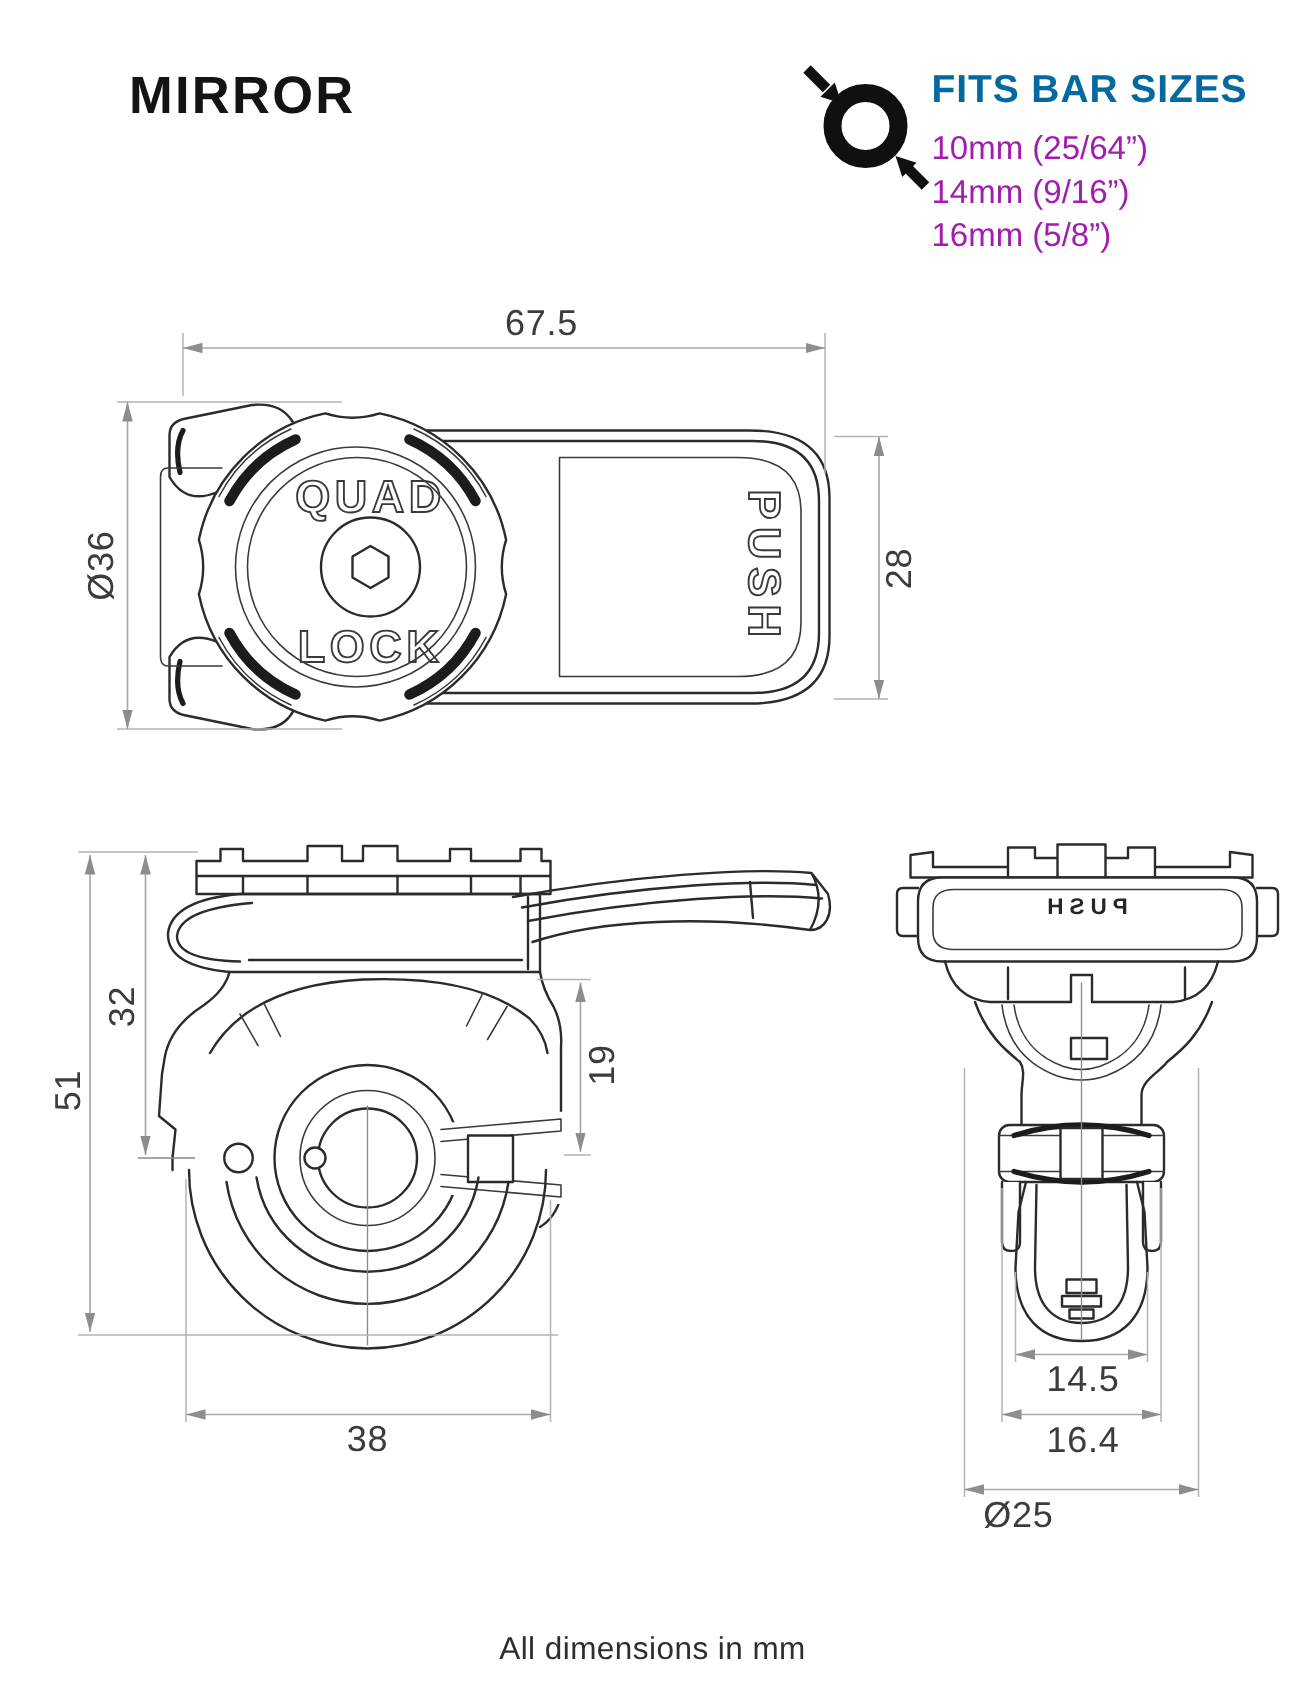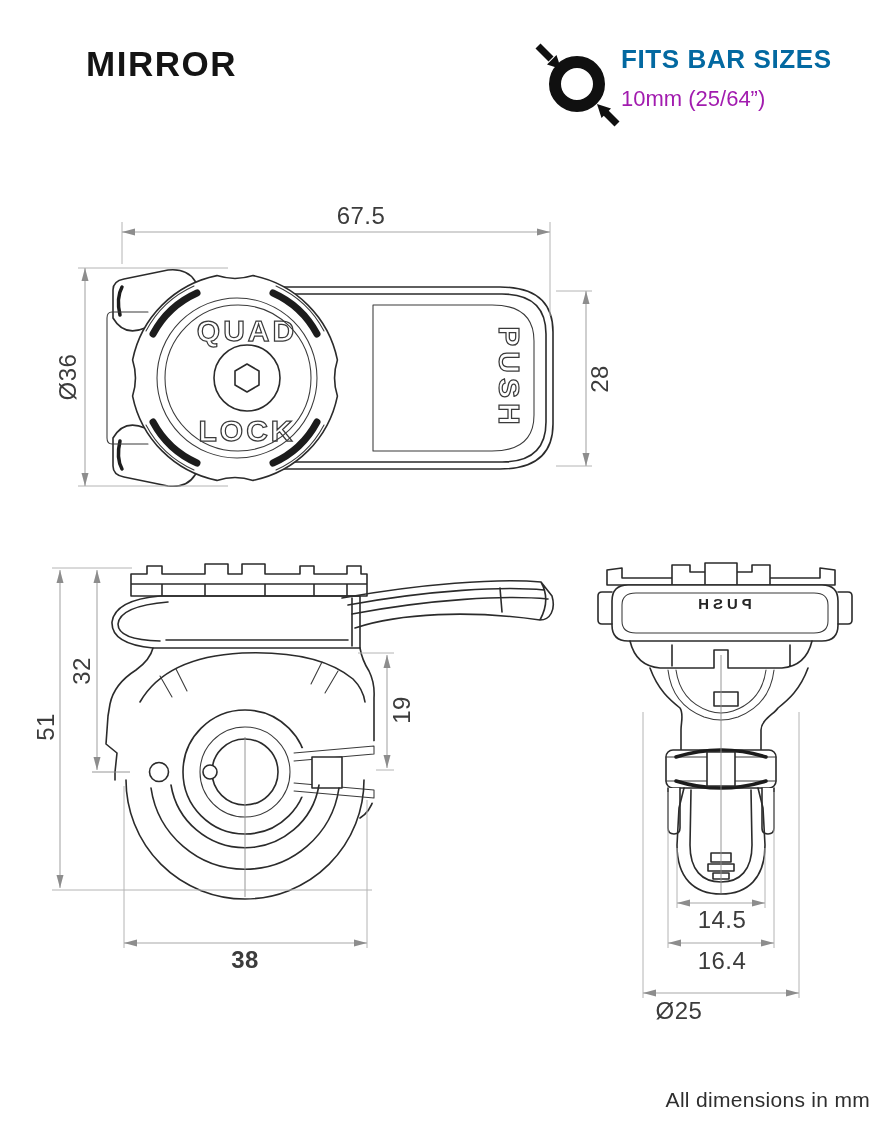--- a/index.html
+++ b/index.html
@@ -8,21 +8,21 @@
   .title{position:absolute;left:86px;top:45px;font-size:35px;font-weight:700;
          letter-spacing:1.5px;line-height:38px;color:#141414;}
   .fits-heading{position:absolute;left:621px;top:44px;font-size:26px;font-weight:700;
                 letter-spacing:.6px;color:#0369a1;white-space:nowrap;}
   .fits-list{position:absolute;left:621px;top:71px;font-size:22px;line-height:29px;color:#a21caf;margin-top:13px;}
   .bar-icon{position:absolute;left:528px;top:36px;}
   .drawing{position:absolute;left:0;top:0;}
   .dim{position:absolute;font-size:24px;color:#3c3c3c;letter-spacing:.5px;white-space:nowrap;
        transform:translate(-50%,-50%);}
   .dim.rot{transform:translate(-50%,-50%) rotate(-90deg);}
-  .footer{position:absolute;left:0;top:1088px;width:870px;text-align:right;
+  .footer{position:absolute;left:0;top:1088px;width:870px;text-align:center;
           font-size:21px;color:#2e2e2e;letter-spacing:.3px;}
   .logo-txt{font-family:"Liberation Sans",sans-serif;font-weight:700;font-size:30px;
             letter-spacing:3px;fill:none;stroke:#3a3a3a;stroke-width:1.25px;}
   .push-txt{font-family:"Liberation Sans",sans-serif;font-weight:700;font-size:30px;
             letter-spacing:5px;fill:none;stroke:#3a3a3a;stroke-width:1.25px;}
   .push-mini{font-family:"Liberation Sans",sans-serif;font-weight:700;font-size:15px;
              letter-spacing:4px;fill:#262626;}
   .o{stroke:#2b2b2b;stroke-width:1.6;fill:none;stroke-linejoin:round;stroke-linecap:round;}
   .of{stroke:#2b2b2b;stroke-width:1.6;fill:#fff;stroke-linejoin:round;stroke-linecap:round;}
   .i{stroke:#3a3a3a;stroke-width:1.05;fill:none;stroke-linejoin:round;stroke-linecap:round;}
@@ -44,20 +44,22 @@
     <circle cx="577" cy="84" r="22" fill="none" stroke="#101010" stroke-width="12"></circle>
     <line x1="538" y1="46" x2="551" y2="59" stroke="#101010" stroke-width="7"></line>
     <polygon points="561,69 556.5,55 547,64.5" fill="#101010"></polygon>
     <line x1="605" y1="112" x2="617" y2="124" stroke="#101010" stroke-width="7"></line>
     <polygon points="597,104 611,108.5 601.5,118" fill="#101010"></polygon>
   </svg>
 
   <div class="fits-heading">FITS BAR SIZES</div>
   <div class="fits-list">
     <div>10mm (25/64”)</div>
+    <div>14mm (9/16”)</div>
+    <div>16mm (5/8”)</div>
   </div>
 
   <svg class="drawing" width="870" height="1131" viewBox="0 0 870 1131">
     <defs>
       <marker id="aS" markerWidth="14" markerHeight="10" refX="0" refY="5" orient="auto" markerUnits="userSpaceOnUse">
         <path d="M13,1.5 L0,5 L13,8.5 Z" fill="#8d8d8d"></path>
       </marker>
       <marker id="aE" markerWidth="14" markerHeight="10" refX="13" refY="5" orient="auto" markerUnits="userSpaceOnUse">
         <path d="M0,1.5 L13,5 L0,8.5 Z" fill="#8d8d8d"></path>
       </marker>
@@ -142,19 +144,19 @@
       <line class="dl" x1="643" y1="993" x2="799" y2="993" marker-start="url(#aS)" marker-end="url(#aE)"></line>
     </g>
   </svg>
 
   <div class="dim" style="left:333px;top:216px;margin-left:28px;">67.5</div>
   <div class="dim rot" style="left:68px;top:377px;">Ø36</div>
   <div class="dim rot" style="left:600px;top:379px;">28</div>
   <div class="dim rot" style="left:46px;top:727px;">51</div>
   <div class="dim rot" style="left:82px;top:671px;">32</div>
   <div class="dim rot" style="left:402px;top:710px;">19</div>
-  <div class="dim" style="left:245px;top:960px;font-weight:bold;">38</div>
+  <div class="dim" style="left:245px;top:960px;">38</div>
   <div class="dim" style="left:722px;top:920px;">14.5</div>
   <div class="dim" style="left:722px;top:961px;">16.4</div>
   <div class="dim" style="left:679px;top:1011px;">Ø25</div>
 
   <div class="footer">All dimensions in mm</div>
 </div>
 
 </body></html>

